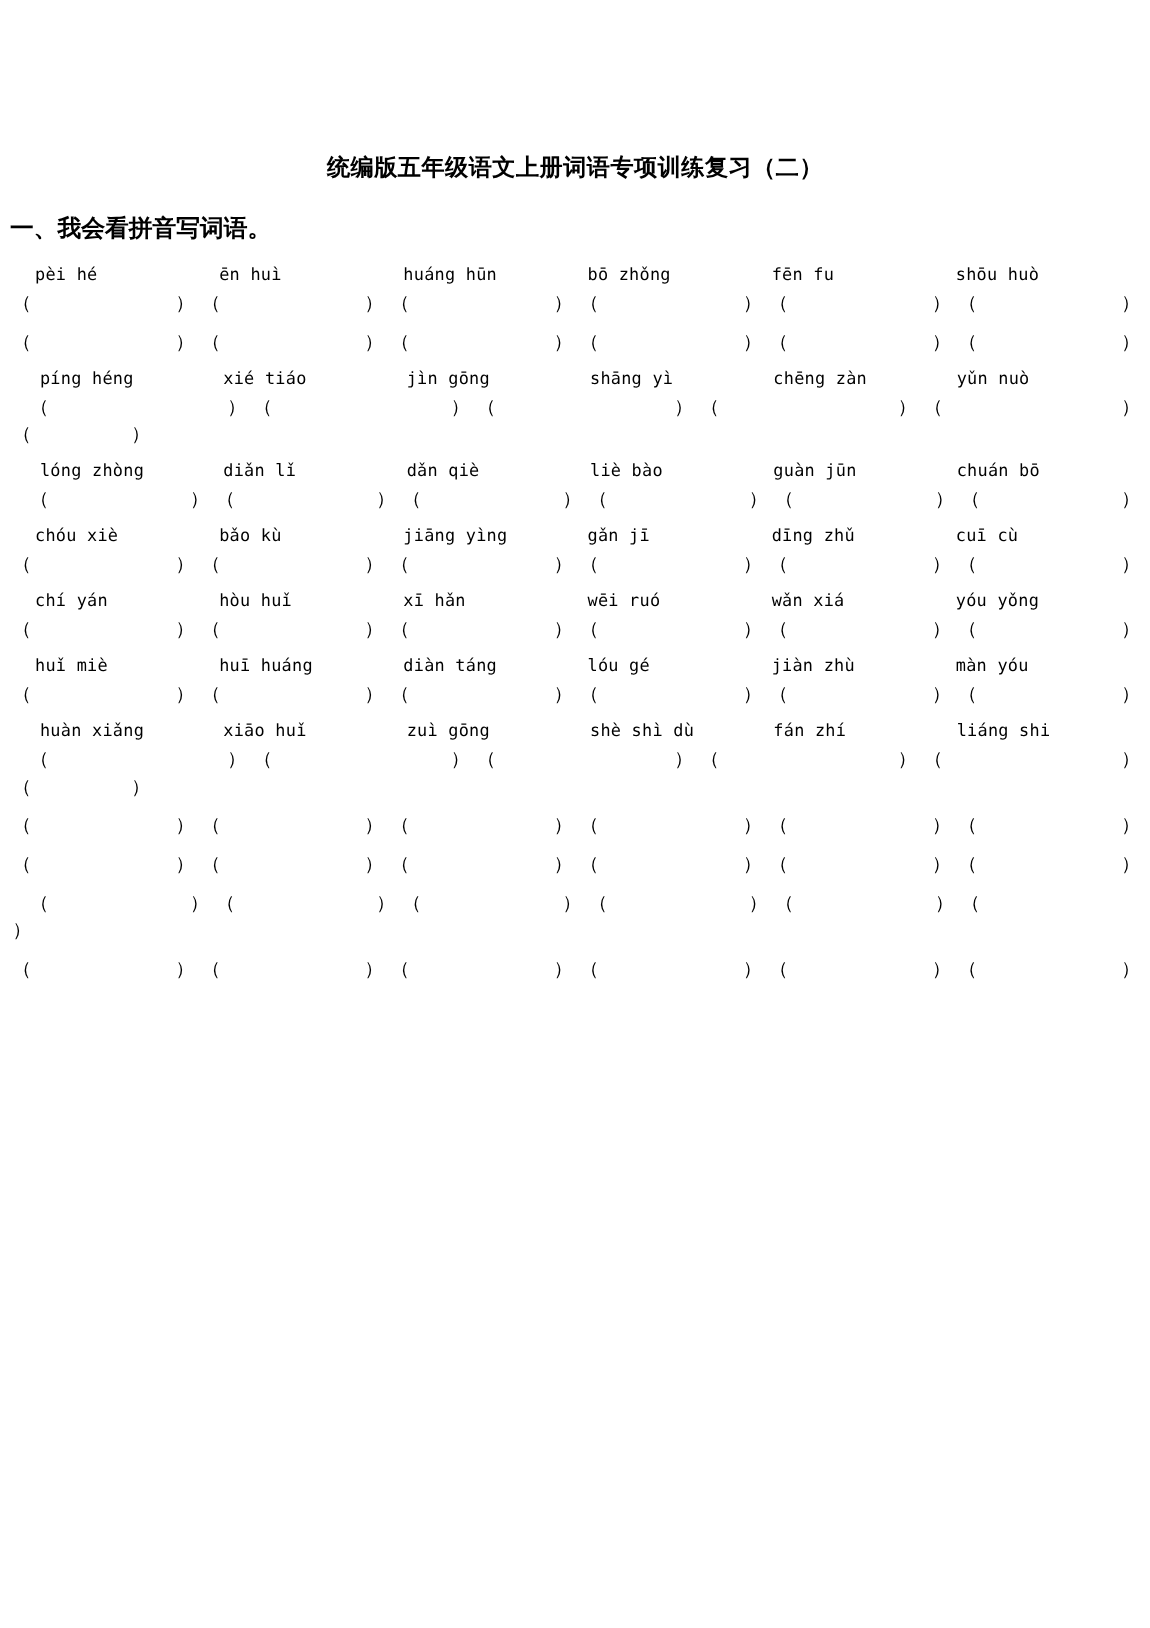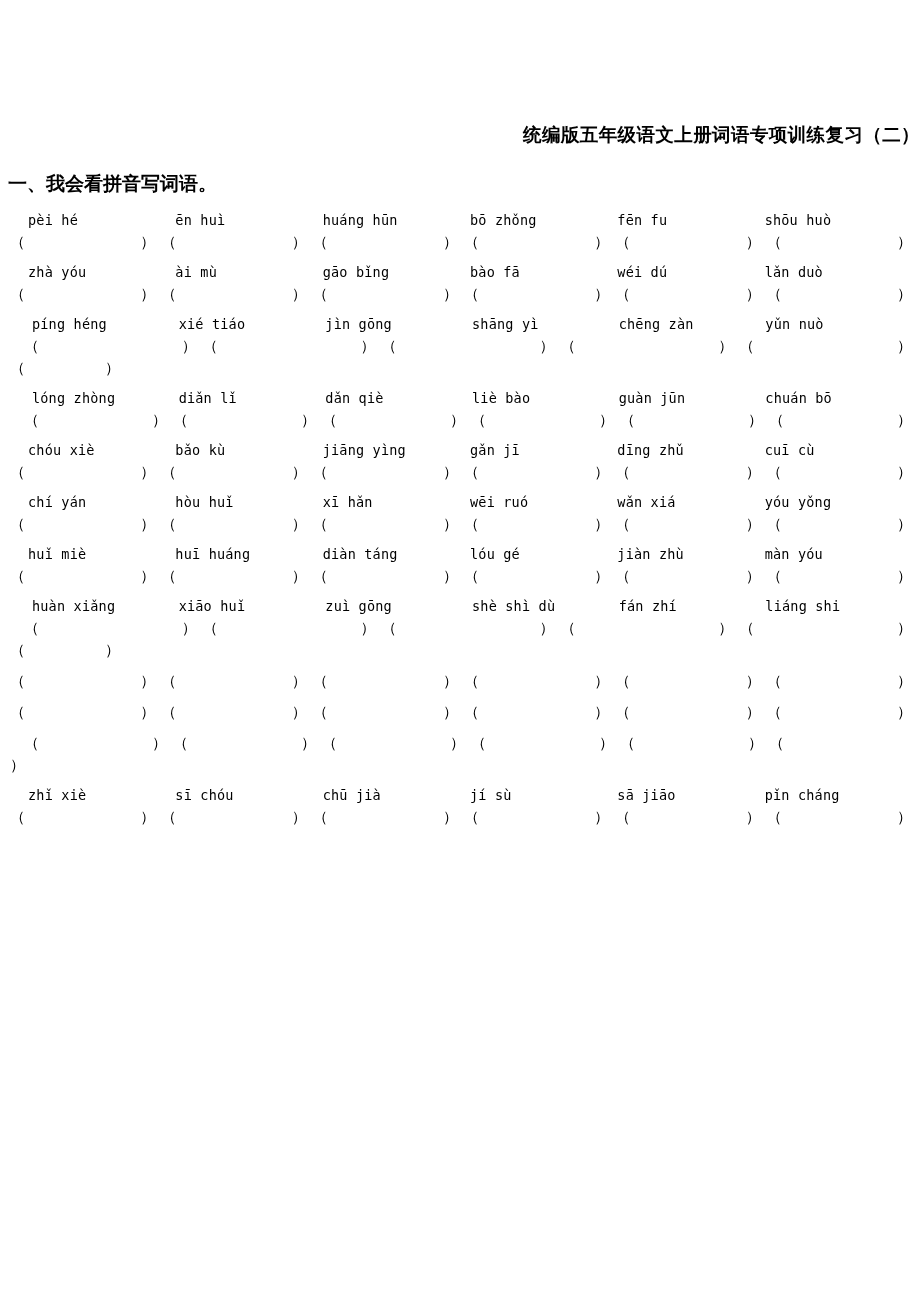--- a/index.html
+++ b/index.html
@@ -18,21 +18,21 @@
   .page {
     width: 920px;
     height: 1302px;
     position: relative;
     box-sizing: border-box;
     padding: 0 0 0 0;
   }
 
   
   .doc-title {
-    text-align: right;
+    text-align: center;
     font-family: "DejaVu Sans", "Liberation Sans", sans-serif;
     font-weight: bold;
     font-size: 18.5px;
     letter-spacing: 0.4px;
     margin: 0;
     padding-top: 125px;
     line-height: 1.1;
     white-space: pre;
   }
 
@@ -116,21 +116,20 @@
             <span class="brk" style="flex: 1 1 0px; display: flex; justify-content: space-between; padding-right: 6px;"><span>（</span><span>）</span></span>
             <span class="brk" style="flex: 1 1 0px; display: flex; justify-content: space-between; padding-right: 6px;"><span>（</span><span>）</span></span>
             <span class="brk" style="flex: 1 1 0px; display: flex; justify-content: space-between; padding-right: 6px;"><span>（</span><span>）</span></span>
             <span class="brk" style="flex: 1 1 0px; display: flex; justify-content: space-between; padding-right: 6px;"><span>（</span><span>）</span></span>
             <span class="brk" style="flex: 1 1 0px; display: flex; justify-content: space-between; padding-right: 6px;"><span>（</span><span>）</span></span>
             <span class="brk" style="flex: 1 1 0px; display: flex; justify-content: space-between; padding-right: 6px;"><span>（</span><span>）</span></span>
           </div>
         </div>
       </div>
       <div class="row">
-        <div class="pinyin-line"><span class="pinyin-word">zhà yóu</span><span class="pinyin-word">ài mù</span><span class="pinyin-word">gāo bǐng</span><span class="pinyin-word">bào fā</span><span class="pinyin-word">wéi dú</span><span class="pinyin-word">lǎn duò</span></div>
         <div class="bracket-line" style="padding-left: 0px; margin-bottom: 9px;">
           <div style="display: flex; width: 100%;">
             <span class="brk" style="flex: 1 1 0px; display: flex; justify-content: space-between; padding-right: 6px;"><span>（</span><span>）</span></span>
             <span class="brk" style="flex: 1 1 0px; display: flex; justify-content: space-between; padding-right: 6px;"><span>（</span><span>）</span></span>
             <span class="brk" style="flex: 1 1 0px; display: flex; justify-content: space-between; padding-right: 6px;"><span>（</span><span>）</span></span>
             <span class="brk" style="flex: 1 1 0px; display: flex; justify-content: space-between; padding-right: 6px;"><span>（</span><span>）</span></span>
             <span class="brk" style="flex: 1 1 0px; display: flex; justify-content: space-between; padding-right: 6px;"><span>（</span><span>）</span></span>
             <span class="brk" style="flex: 1 1 0px; display: flex; justify-content: space-between; padding-right: 6px;"><span>（</span><span>）</span></span>
           </div>
         </div>
@@ -244,21 +243,20 @@
             <span class="brk" style="flex: 1 1 0px; display: flex; justify-content: space-between; padding-right: 6px;"><span>（</span><span>）</span></span>
             <span class="brk" style="flex: 1 1 0px; display: flex; justify-content: space-between; padding-right: 6px;"><span>（</span><span>）</span></span>
             <span class="brk" style="flex: 1 1 0px; display: flex; justify-content: space-between; padding-right: 6px;"><span>（</span><span>）</span></span>
             <span class="brk" style="flex: 1 1 0px; display: flex; justify-content: space-between; padding-right: 6px;"><span>（</span><span>）</span></span>
             <span class="brk" style="flex: 1 1 0px; display: flex; justify-content: space-between; padding-right: 6px;"><span>（</span></span>
           </div>
         </div>
         <div class="bracket-line" style="margin-bottom: 9px;"><span class="brk">）</span></div>
       </div>
       <div class="row">
-        <div class="pinyin-line"><span class="pinyin-word">zhǐ xiè</span><span class="pinyin-word">sī chóu</span><span class="pinyin-word">chū jià</span><span class="pinyin-word">jí sù</span><span class="pinyin-word">sā jiāo</span><span class="pinyin-word">pǐn cháng</span></div>
         <div class="bracket-line" style="padding-left: 0px; margin-bottom: 9px;">
           <div style="display: flex; width: 100%;">
             <span class="brk" style="flex: 1 1 0px; display: flex; justify-content: space-between; padding-right: 6px;"><span>（</span><span>）</span></span>
             <span class="brk" style="flex: 1 1 0px; display: flex; justify-content: space-between; padding-right: 6px;"><span>（</span><span>）</span></span>
             <span class="brk" style="flex: 1 1 0px; display: flex; justify-content: space-between; padding-right: 6px;"><span>（</span><span>）</span></span>
             <span class="brk" style="flex: 1 1 0px; display: flex; justify-content: space-between; padding-right: 6px;"><span>（</span><span>）</span></span>
             <span class="brk" style="flex: 1 1 0px; display: flex; justify-content: space-between; padding-right: 6px;"><span>（</span><span>）</span></span>
             <span class="brk" style="flex: 1 1 0px; display: flex; justify-content: space-between; padding-right: 6px;"><span>（</span><span>）</span></span>
           </div>
         </div>

